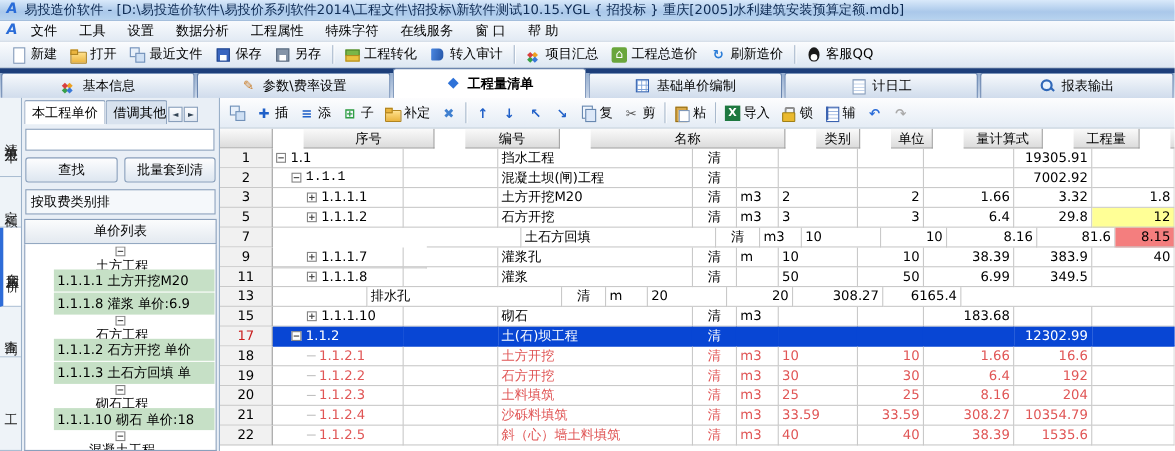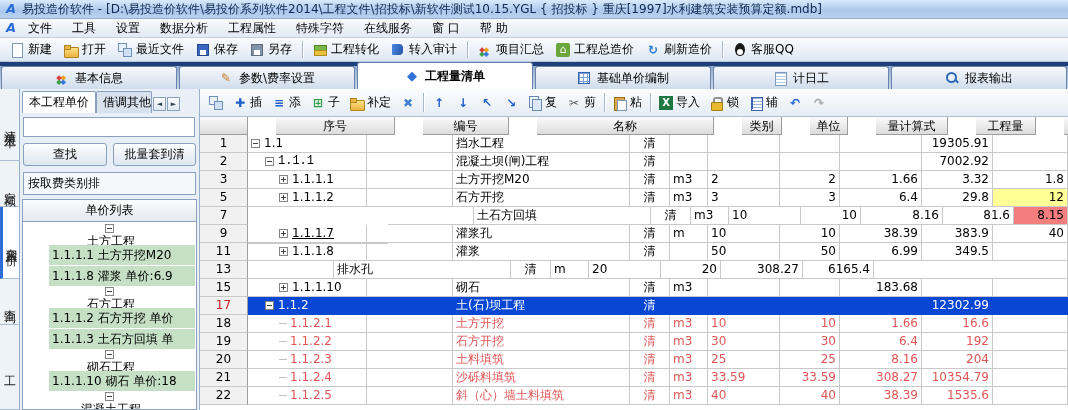--- a/index.html
+++ b/index.html
@@ -145,21 +145,21 @@
     background-image:linear-gradient(#9ab4e0 1px,transparent 1px); background-size:100% 3px; }
   .ci-notebook::after { content:""; position:absolute; left:2px; top:1px; width:2px; height:12px; background:#3a62b0; }
   .ci-undo { color:#2a6cd8; font-weight:bold; }
   .ci-redo { color:#aaa; font-weight:bold; }
 </style>
 </head>
 <body>
 
 <div class="titlebar">
   <span class="ci ci-app">A</span>
-  <span class="title">易投造价软件 - [D:\易投造价软件\易投价系列软件2014\工程文件\招投标\新软件测试10.15.YGL { 招投标 } 重庆[1997]水利建筑安装预算定额.mdb]</span>
+  <span class="title">易投造价软件 - [D:\易投造价软件\易投价系列软件2014\工程文件\招投标\新软件测试10.15.YGL { 招投标 } 重庆[2005]水利建筑安装预算定额.mdb]</span>
 </div>
 
 <div class="menubar">
   <span class="ci ci-app">A</span>
 <div class="menu-item">文件</div>
     <div class="menu-item">工具</div>
     <div class="menu-item">设置</div>
     <div class="menu-item">数据分析</div>
     <div class="menu-item">工程属性</div>
     <div class="menu-item">特殊字符</div>
@@ -453,21 +453,21 @@
             <div class="cell al-c" style="width: 40px;">清</div>
             <div class="cell" style="width: 38px;">m3</div>
             <div class="cell" style="width: 72px;">10</div>
             <div class="cell al-r" style="width: 60px;">10</div>
             <div class="cell al-r" style="width: 82px;">8.16</div>
             <div class="cell al-r" style="width: 71px;">81.6</div>
             <div class="cell al-r limit-red" style="width: 75px; flex: 1 1 0%;">8.15</div>
           </div>
           <div class="row">
             <div class="cell al-c numcol" style="width: 48px;">9</div>
-            <div class="cell" style="width: 119px; padding-left: 31px; text-decoration: underline;">
+            <div class="cell" style="width: 119px; padding-left: 31px;">
               <span class="exp plus"></span>
               <span>1.1.1.7</span>
             </div>
             <div class="cell" style="width: 86px;"></div>
             <div class="cell" style="width: 177px;">灌浆孔</div>
             <div class="cell al-c" style="width: 40px;">清</div>
             <div class="cell" style="width: 38px;">m</div>
             <div class="cell" style="width: 72px;">10</div>
             <div class="cell al-r" style="width: 60px;">10</div>
             <div class="cell al-r" style="width: 82px;">38.39</div>

